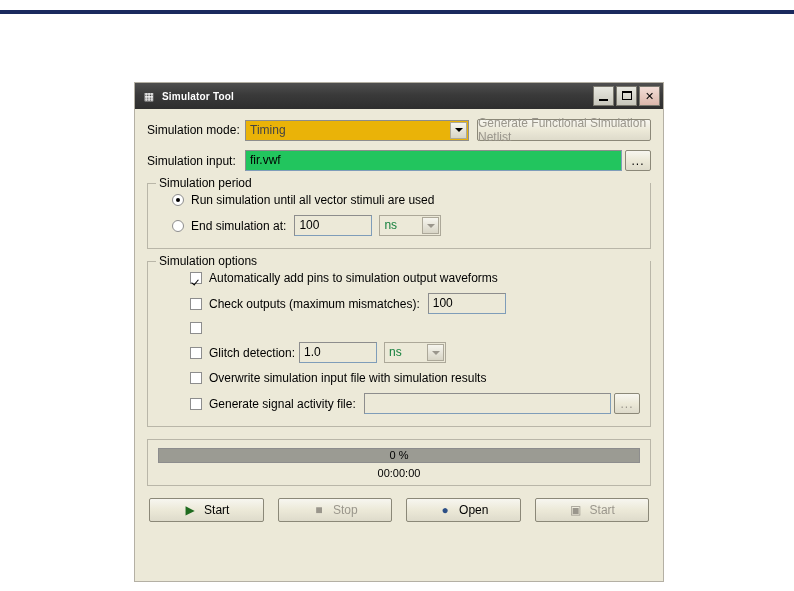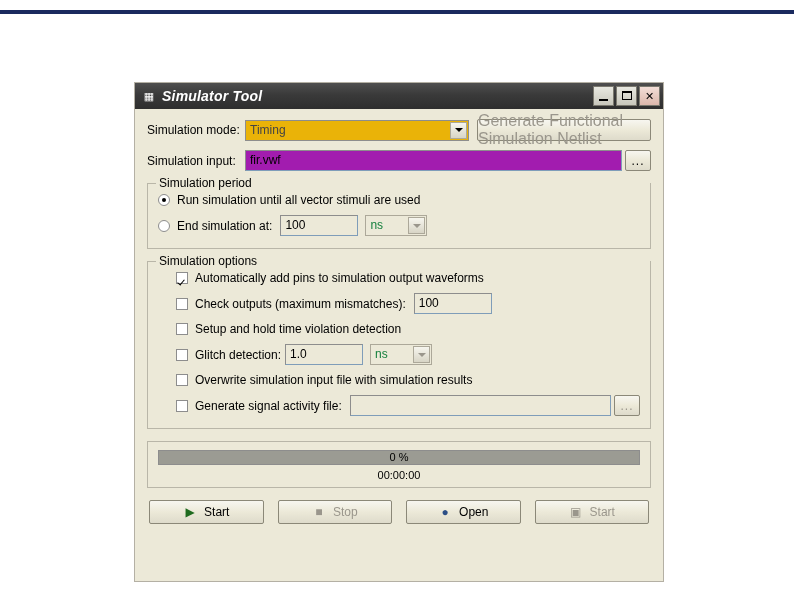--- a/index.html
+++ b/index.html
@@ -59,24 +59,23 @@
     width: 14px; height: 14px;
     margin-right: 6px;
     color: #ffffff;
     font-size: 11px;
     line-height: 14px;
     text-align: center;
   }
   .titlebar .tb-title {
     color: #ffffff;
     font-weight: bold;
-    font-size: 14px;
+    font-size: 10px;
     letter-spacing: 0.2px;
     flex: 1;
-    font-style: italic;
   }
   .tb-buttons {
     display: flex;
     gap: 2px;
   }
   .tb-btn {
     width: 21px; height: 20px;
     background: linear-gradient(to bottom, #e8e8e0, #c8c7bc);
     border: 1px solid #7a786e;
     box-sizing: border-box;
@@ -118,21 +117,21 @@
     font-size: 12px;
     color: #000;
   }
   .lbl-w {
     width: 98px;
     flex: 0 0 98px;
   }
 
   
   .textbox {
-    background: #a21caf;
+    background: #22c55e;
     border: 1px solid #7f9db9;
     border-top-color: #8d8d8d;
     border-left-color: #8d8d8d;
     height: 21px;
     box-sizing: border-box;
     font-size: 12px;
     line-height: 19px;
     padding: 0 4px;
     color: #000;
     overflow: hidden;
@@ -184,21 +183,21 @@
   }
   .combo.disabled .combo-val { color: #15803d; }
   .combo.disabled .arrow-down { border-top-color: #9a968c; }
 
   
   .btn {
     background: linear-gradient(to bottom, #f7f6f0 0%, #ece9d8 50%, #dedbcb 100%);
     border: 1px solid #8b8878;
     border-radius: 2px;
     box-sizing: border-box;
-    font-size: 16px;
+    font-size: 12px;
     color: #000;
     display: flex;
     align-items: center;
     justify-content: center;
     height: 22px;
   }
   .btn.disabled {
     color: #9a968c;
   }
   .btn-wide {
@@ -213,21 +212,21 @@
     font-size: 12px;
     letter-spacing: 1px;
     line-height: 12px;
   }
 
   
   .group {
     border: 1px solid #b9b6a8;
     border-top: none;
     margin-top: 12px;
-    padding: 0 10px 10px 10px;
+    padding: 0 10px 10px 24px;
     position: relative;
     box-sizing: border-box;
   }
   .group::before, .group::after {
     content: "";
     position: absolute;
     top: 0;
     height: 1px;
     background: #b9b6a8;
   }
@@ -431,21 +430,20 @@
         </div>
 
         <div class="ctl-row indent">
           <span class="checkbox"></span>
           <span class="ctl-label" style="margin-right:8px;">Check outputs (maximum mismatches):</span>
           <div class="textbox disabled" style="width:78px;">100</div>
         </div>
 
         <div class="ctl-row indent">
           <span class="checkbox"></span>
-          <span class="ctl-label">Setup and hold time violation detection</span>
         </div>
 
         <div class="ctl-row indent">
           <span class="checkbox"></span>
           <span class="ctl-label" style="margin-right:4px;">Glitch detection:</span>
           <div class="textbox disabled" style="width:78px;">1.0</div>
           <div class="combo small disabled" style="margin-left:7px;">
             <div class="combo-val">ns</div>
             <div class="combo-arrow">
                 <span class="arrow-down"></span>

